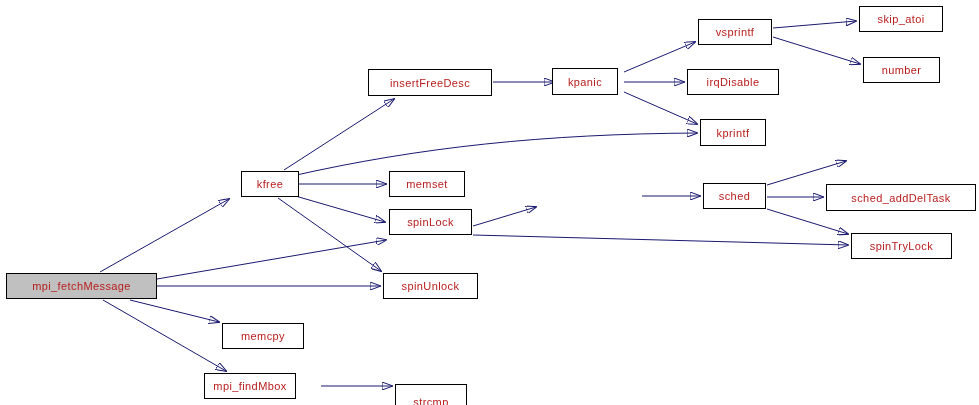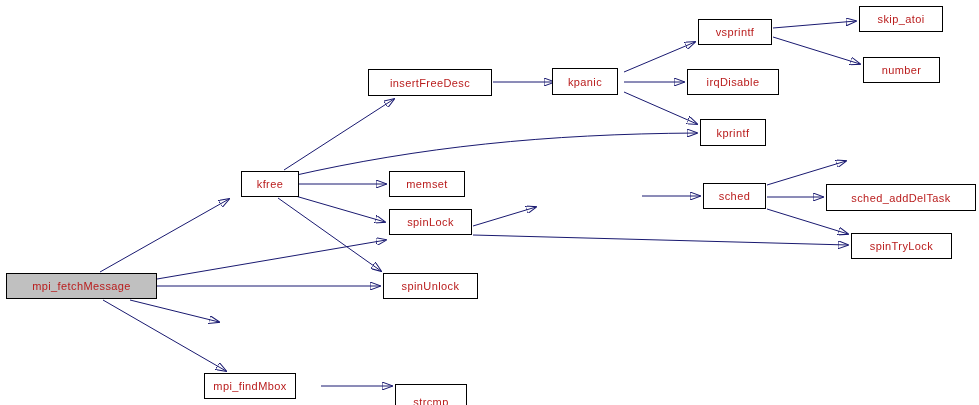--- a/index.html
+++ b/index.html
@@ -73,16 +73,17 @@
   <div class="node" style="left:859px;top:6px;width:84px;height:26px">skip_atoi</div>
   <div class="node" style="left:863px;top:57px;width:77px;height:26px">number</div>
   <div class="node" style="left:687px;top:69px;width:92px;height:26px">irqDisable</div>
   <div class="node" style="left:389px;top:171px;width:76px;height:26px">memset</div>
   <div class="node" style="left:700px;top:119px;width:66px;height:27px">kprintf</div>
   <div class="node" style="left:389px;top:209px;width:83px;height:26px">spinLock</div>
   <div class="node" style="left:383px;top:273px;width:95px;height:26px">spinUnlock</div>
   <div class="node" style="left:703px;top:183px;width:63px;height:26px">sched</div>
   <div class="node" style="left:826px;top:184px;width:150px;height:27px">sched_addDelTask</div>
   <div class="node" style="left:851px;top:233px;width:101px;height:26px">spinTryLock</div>
+  <div class="node" style="left:222px;top:323px;width:82px;height:26px">memcpy</div>
   <div class="node" style="left:204px;top:373px;width:92px;height:26px">mpi_findMbox</div>
   <div class="node" style="left:395px;top:384px;width:72px;height:36px">strcmp</div>
 
 </div>
 
 </body></html>

